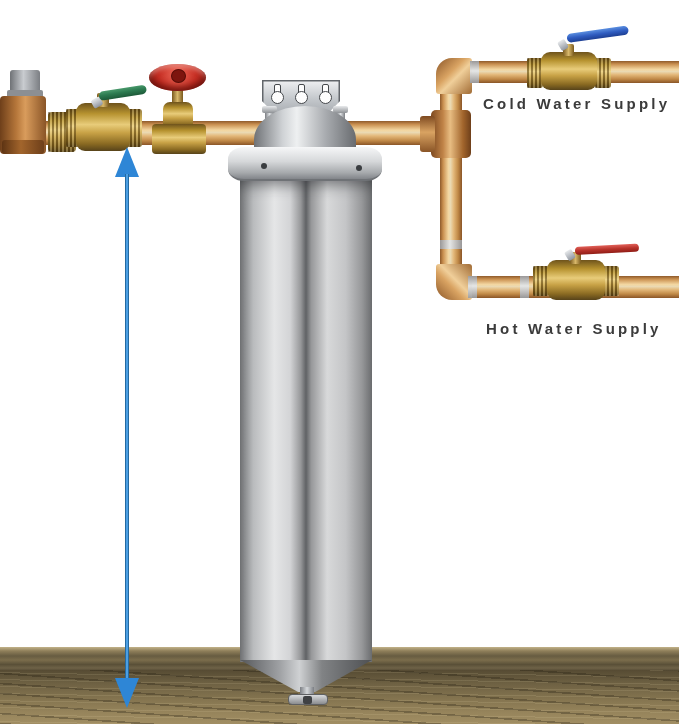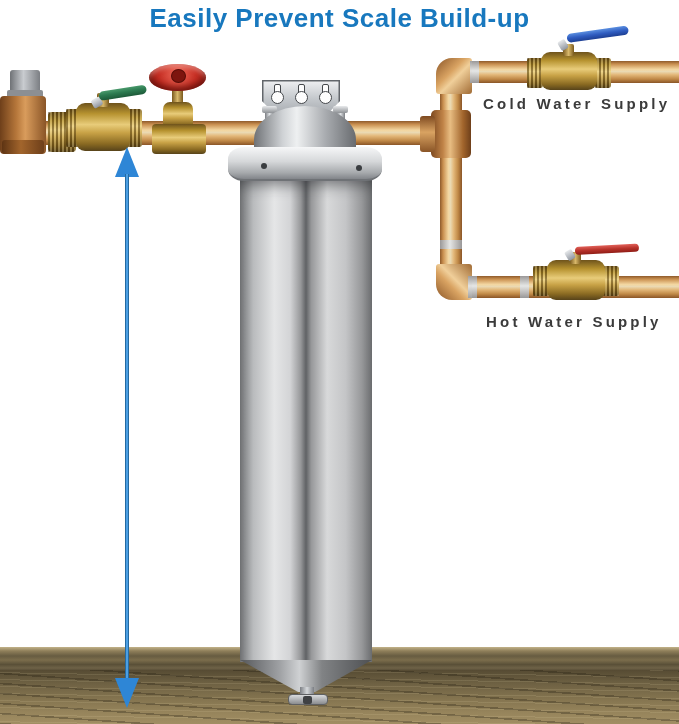--- a/index.html
+++ b/index.html
@@ -5,21 +5,21 @@
   html,body{margin:0;padding:0;background:#fff;}
   .stage{position:relative;width:679px;height:724px;background:#fff;overflow:hidden;
          font-family:"Liberation Sans","DejaVu Sans",sans-serif;}
   .abs{position:absolute;}
 
   
   .title{left:0;top:3px;width:679px;text-align:center;font-size:26px;font-weight:800;
          color:var(--title_blue,#1878be);letter-spacing:.5px;}
   .supply-label{font-size:15px;font-weight:700;letter-spacing:3.2px;color:var(--label_text,#3b3b3b);white-space:nowrap;}
   .cold-label{left:483px;top:95px;}
-  .hot-label{left:486px;top:313px;}
+  .hot-label{left:486px;top:320px;}
   .min-label{left:58px;top:360px;font-size:31px;font-weight:800;color:#0c0c0c;
              background:#fff;padding:2px 8px 4px 8px;z-index:30;}
 
   
   .pipe-h{background:linear-gradient(180deg,#8e5a2b 0%,#c98f4f 14%,#f3d6a0 38%,#ead9b2 48%,#e3b87a 62%,#c08947 82%,#8a5527 100%);}
   .pipe-v{background:linear-gradient(90deg,#8e5a2b 0%,#c98f4f 14%,#f3d6a0 38%,#ead9b2 48%,#e3b87a 62%,#c08947 82%,#8a5527 100%);}
   .main-pipe{left:0;top:121px;width:448px;height:24px;}
   .cold-pipe{left:452px;top:61px;width:227px;height:22px;}
   .hot-pipe{left:452px;top:276px;width:227px;height:22px;}
   .riser-pipe{left:440px;top:72px;width:22px;height:214px;}
@@ -108,21 +108,20 @@
         repeating-linear-gradient(181deg, rgba(240,225,180,.12) 0 1px, rgba(0,0,0,0) 1px 7px),
         linear-gradient(180deg,#564b33 0%,#6e6143 25%,#857550 55%,#97855c 80%,#a18e63 100%);}
 
   .z10{z-index:10;} .z12{z-index:12;} .z14{z-index:14;} .z16{z-index:16;}
 </style>
 </head>
 <body>
 
 <div class="stage">
 
-  <div class="abs title">Easily Prevent Scale Build-up</div>
 
   <div class="abs baseboard"></div>
   <div class="abs wood-floor"></div>
 
   <div class="abs pipe-h main-pipe"></div>
   <div class="abs pipe-h cold-pipe"></div>
   <div class="abs pipe-h hot-pipe"></div>
   <div class="abs pipe-v riser-pipe"></div>
   <div class="abs elbow-top"></div>
   <div class="abs elbow-bottom"></div>

